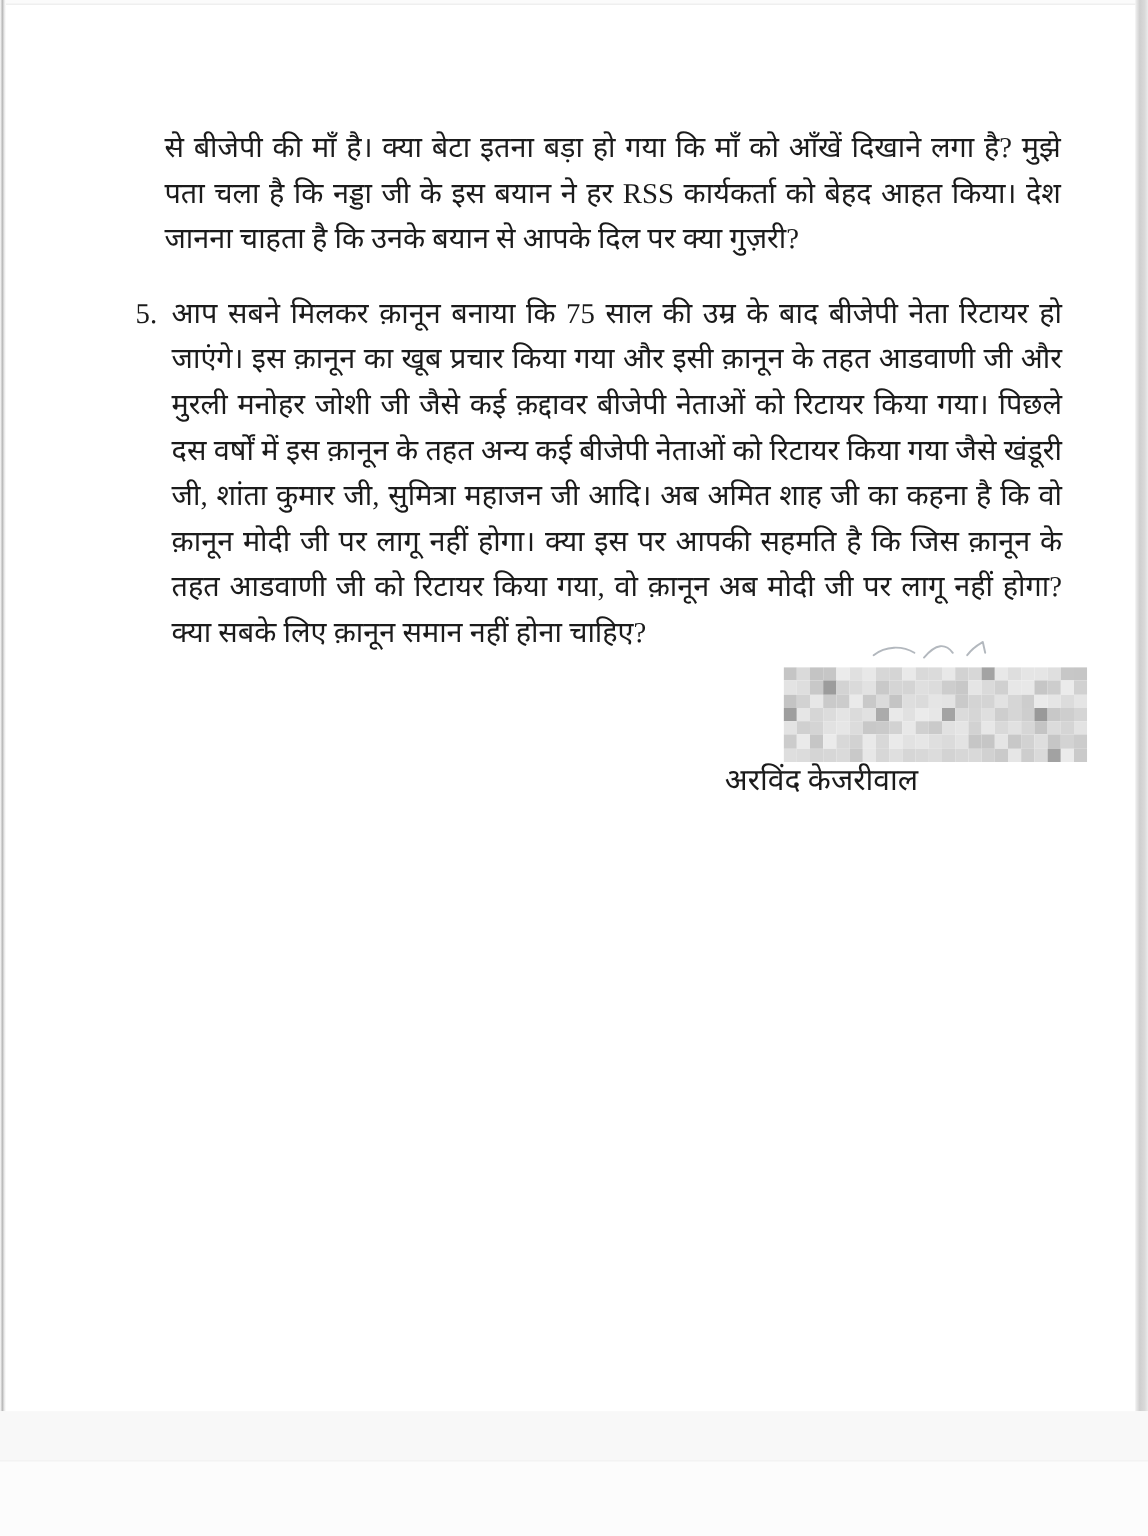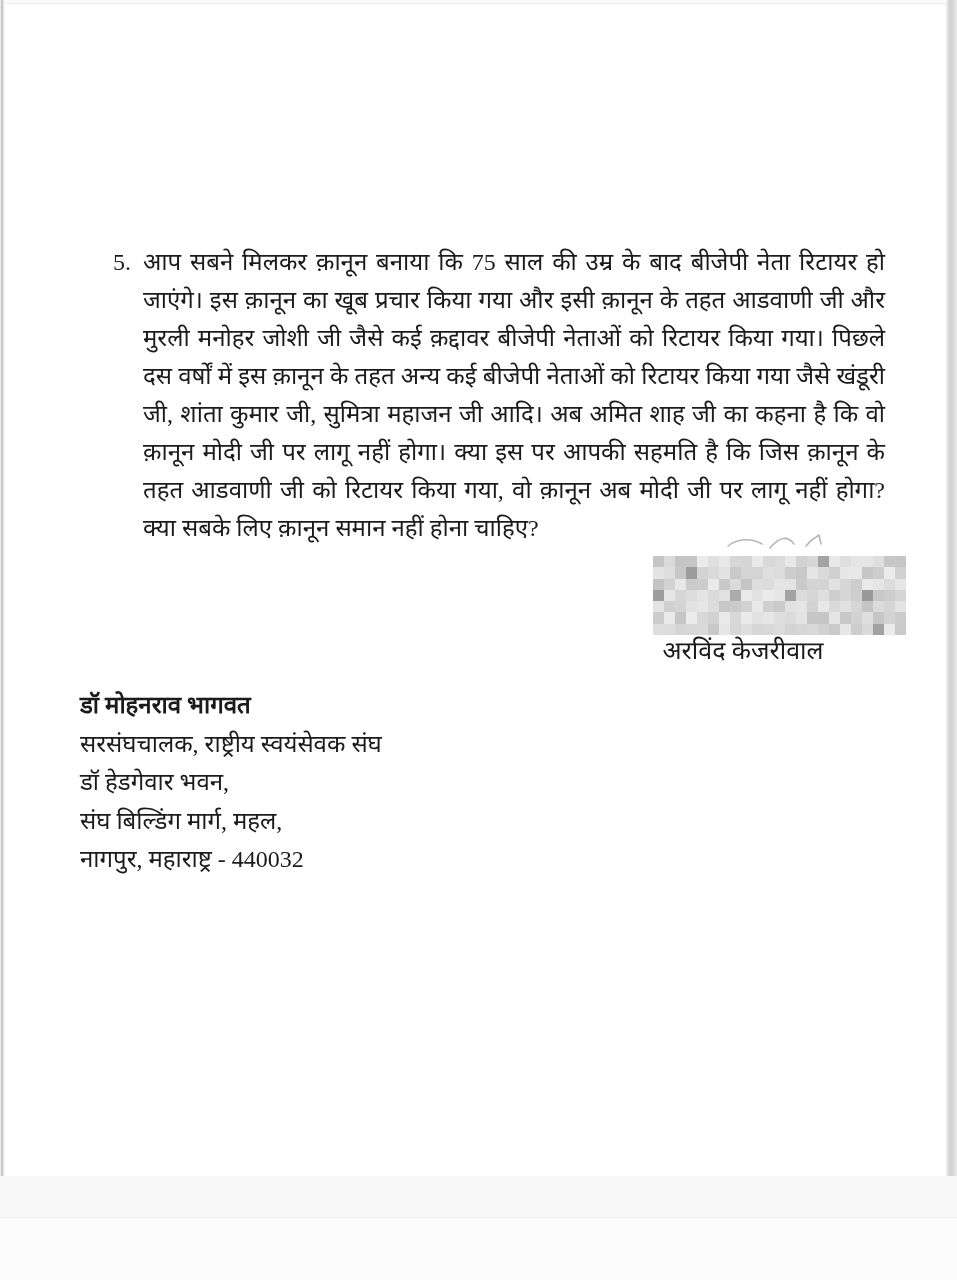--- a/index.html
+++ b/index.html
@@ -50,35 +50,36 @@
 
   
   .stroke-remnant{position:absolute;left:718px;top:528px;width:110px;height:26px;}
   .mosaic{
     position:absolute;left:649px;top:552px;width:253px;height:79px;
     display:grid;grid-template-columns:repeat(23,1fr);grid-template-rows:repeat(7,1fr);
     overflow:hidden;
   }
   .mosaic div{width:100%;height:100%;}
   .sig-name{
-    position:absolute;left:600px;top:629px;width:278px;text-align:center;
+    position:absolute;left:600px;top:629px;width:278px;text-align:left;
     font-size:25px;line-height:36px;
   }
 
   
   .recipient{position:absolute;left:76px;top:682px;font-size:24px;line-height:38.5px;}
   .recipient .r-name{font-weight:bold;}
 </style>
 </head>
 <body>
 
 <div class="screen">
 
   <div class="paper">
 
+    <p class="para p-item4">से बीजेपी की माँ है। क्या बेटा इतना बड़ा हो गया कि माँ को आँखें दिखाने लगा है? मुझे पता चला है कि नड्डा जी के इस बयान ने हर RSS कार्यकर्ता को बेहद आहत किया। देश जानना चाहता है कि उनके बयान से आपके दिल पर क्या गुज़री?</p>
 
     <div class="item5">
       <span class="num">5.</span>
       <p class="item-text">आप सबने मिलकर क़ानून बनाया कि 75 साल की उम्र के बाद बीजेपी नेता रिटायर हो जाएंगे। इस क़ानून का खूब प्रचार किया गया और इसी क़ानून के तहत आडवाणी जी और मुरली मनोहर जोशी जी जैसे कई क़द्दावर बीजेपी नेताओं को रिटायर किया गया। पिछले दस वर्षों में इस क़ानून के तहत अन्य कई बीजेपी नेताओं को रिटायर किया गया जैसे खंडूरी जी, शांता कुमार जी, सुमित्रा महाजन जी आदि। अब अमित शाह जी का कहना है कि वो क़ानून मोदी जी पर लागू नहीं होगा। क्या इस पर आपकी सहमति है कि जिस क़ानून के तहत आडवाणी जी को रिटायर किया गया, वो क़ानून अब मोदी जी पर लागू नहीं होगा? क्या सबके लिए क़ानून समान नहीं होना चाहिए?</p>
     </div>
 
 
     <svg class="stroke-remnant" viewBox="0 0 110 26">
       <path d="M6 14 C 16 6, 30 6, 40 12 M48 16 C 58 4, 66 4, 72 12 M84 14 C 90 6, 96 4, 97 3 M97 3 L 99 12" fill="none" stroke="#9aa0a8" stroke-width="1.6" stroke-linecap="round" opacity="0.75"></path>
     </svg>
@@ -242,27 +243,20 @@
         <div style="background: rgb(230, 230, 230);"></div>
         <div style="background: rgb(205, 205, 205);"></div>
         <div style="background: rgb(218, 218, 218);"></div>
         <div style="background: rgb(162, 162, 162);"></div>
         <div style="background: rgb(235, 235, 235);"></div>
         <div style="background: rgb(202, 202, 202);"></div>
       </div>
 
     <div class="sig-name">अरविंद केजरीवाल</div>
 
-    <div class="recipient">
-      <div class="r-name">डॉ मोहनराव भागवत</div>
-      <div>सरसंघचालक, राष्ट्रीय स्वयंसेवक संघ</div>
-      <div>डॉ हेडगेवार भवन,</div>
-      <div>संघ बिल्डिंग मार्ग, महल,</div>
-      <div>नागपुर, महाराष्ट्र - 440032</div>
-    </div>
 
   </div>
 
   <div class="left-edge"></div>
   <div class="right-band"></div>
   <div class="bottom-strip-1"></div>
   <div class="bottom-strip-2"></div>
 
 </div>
 

